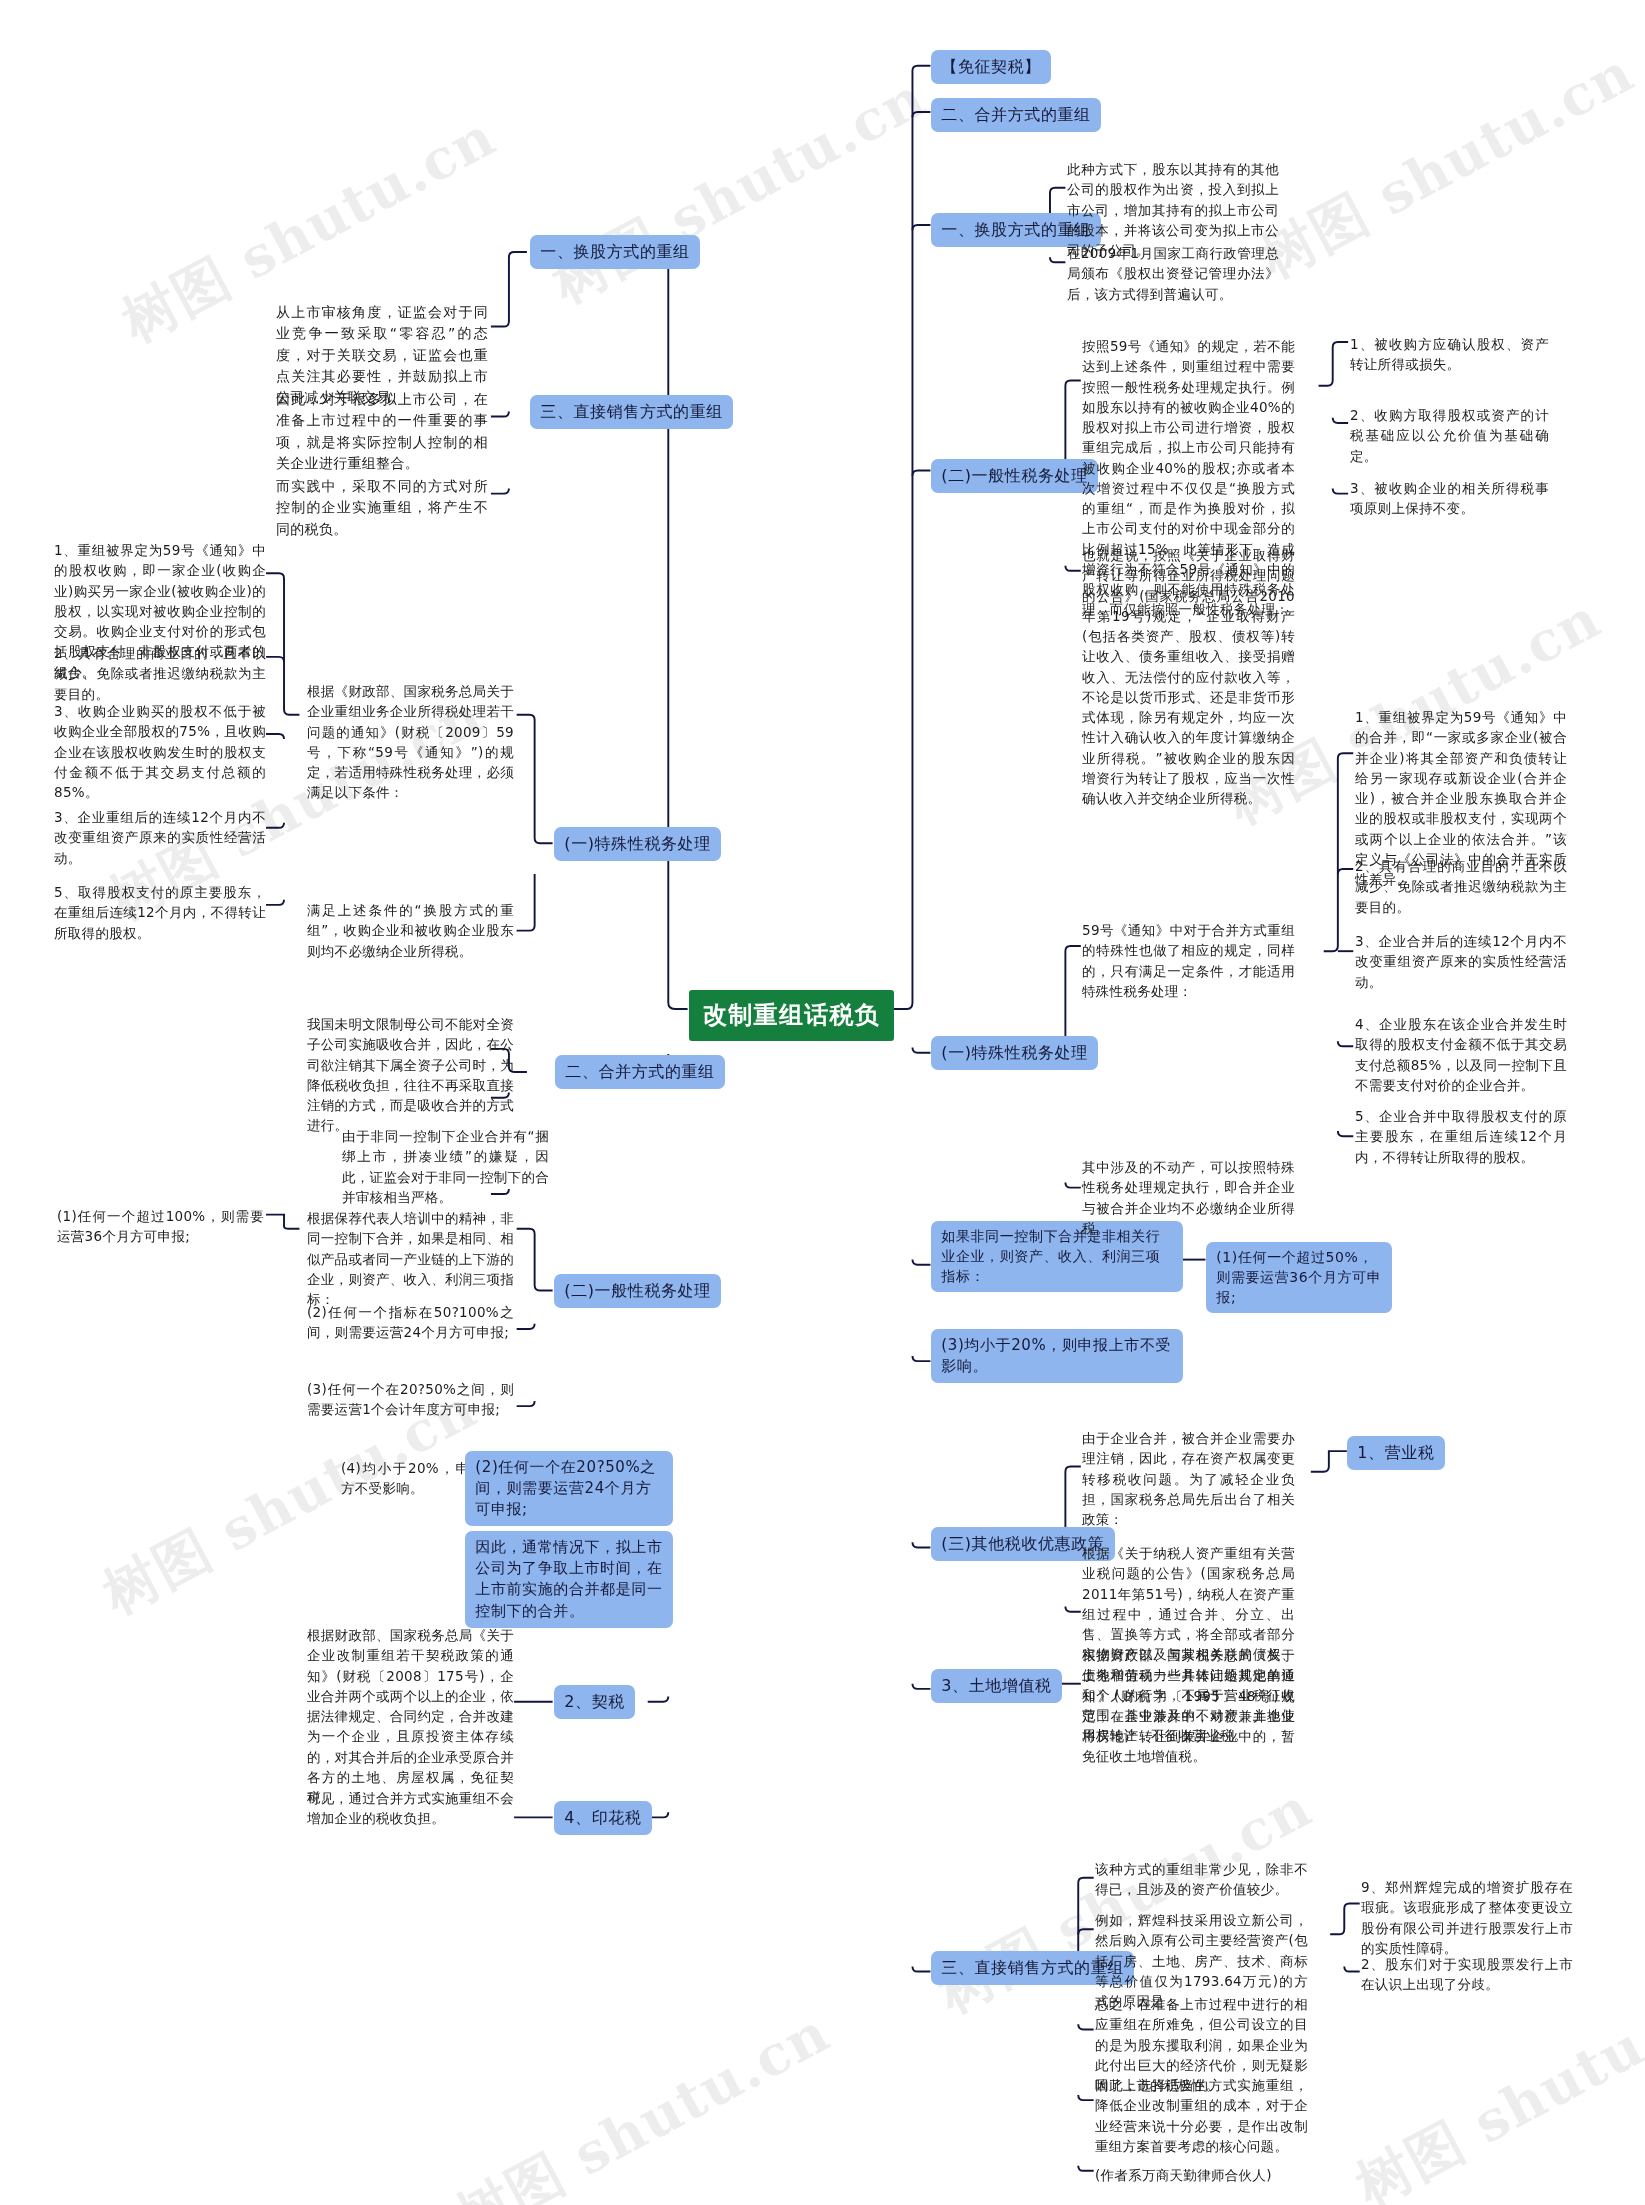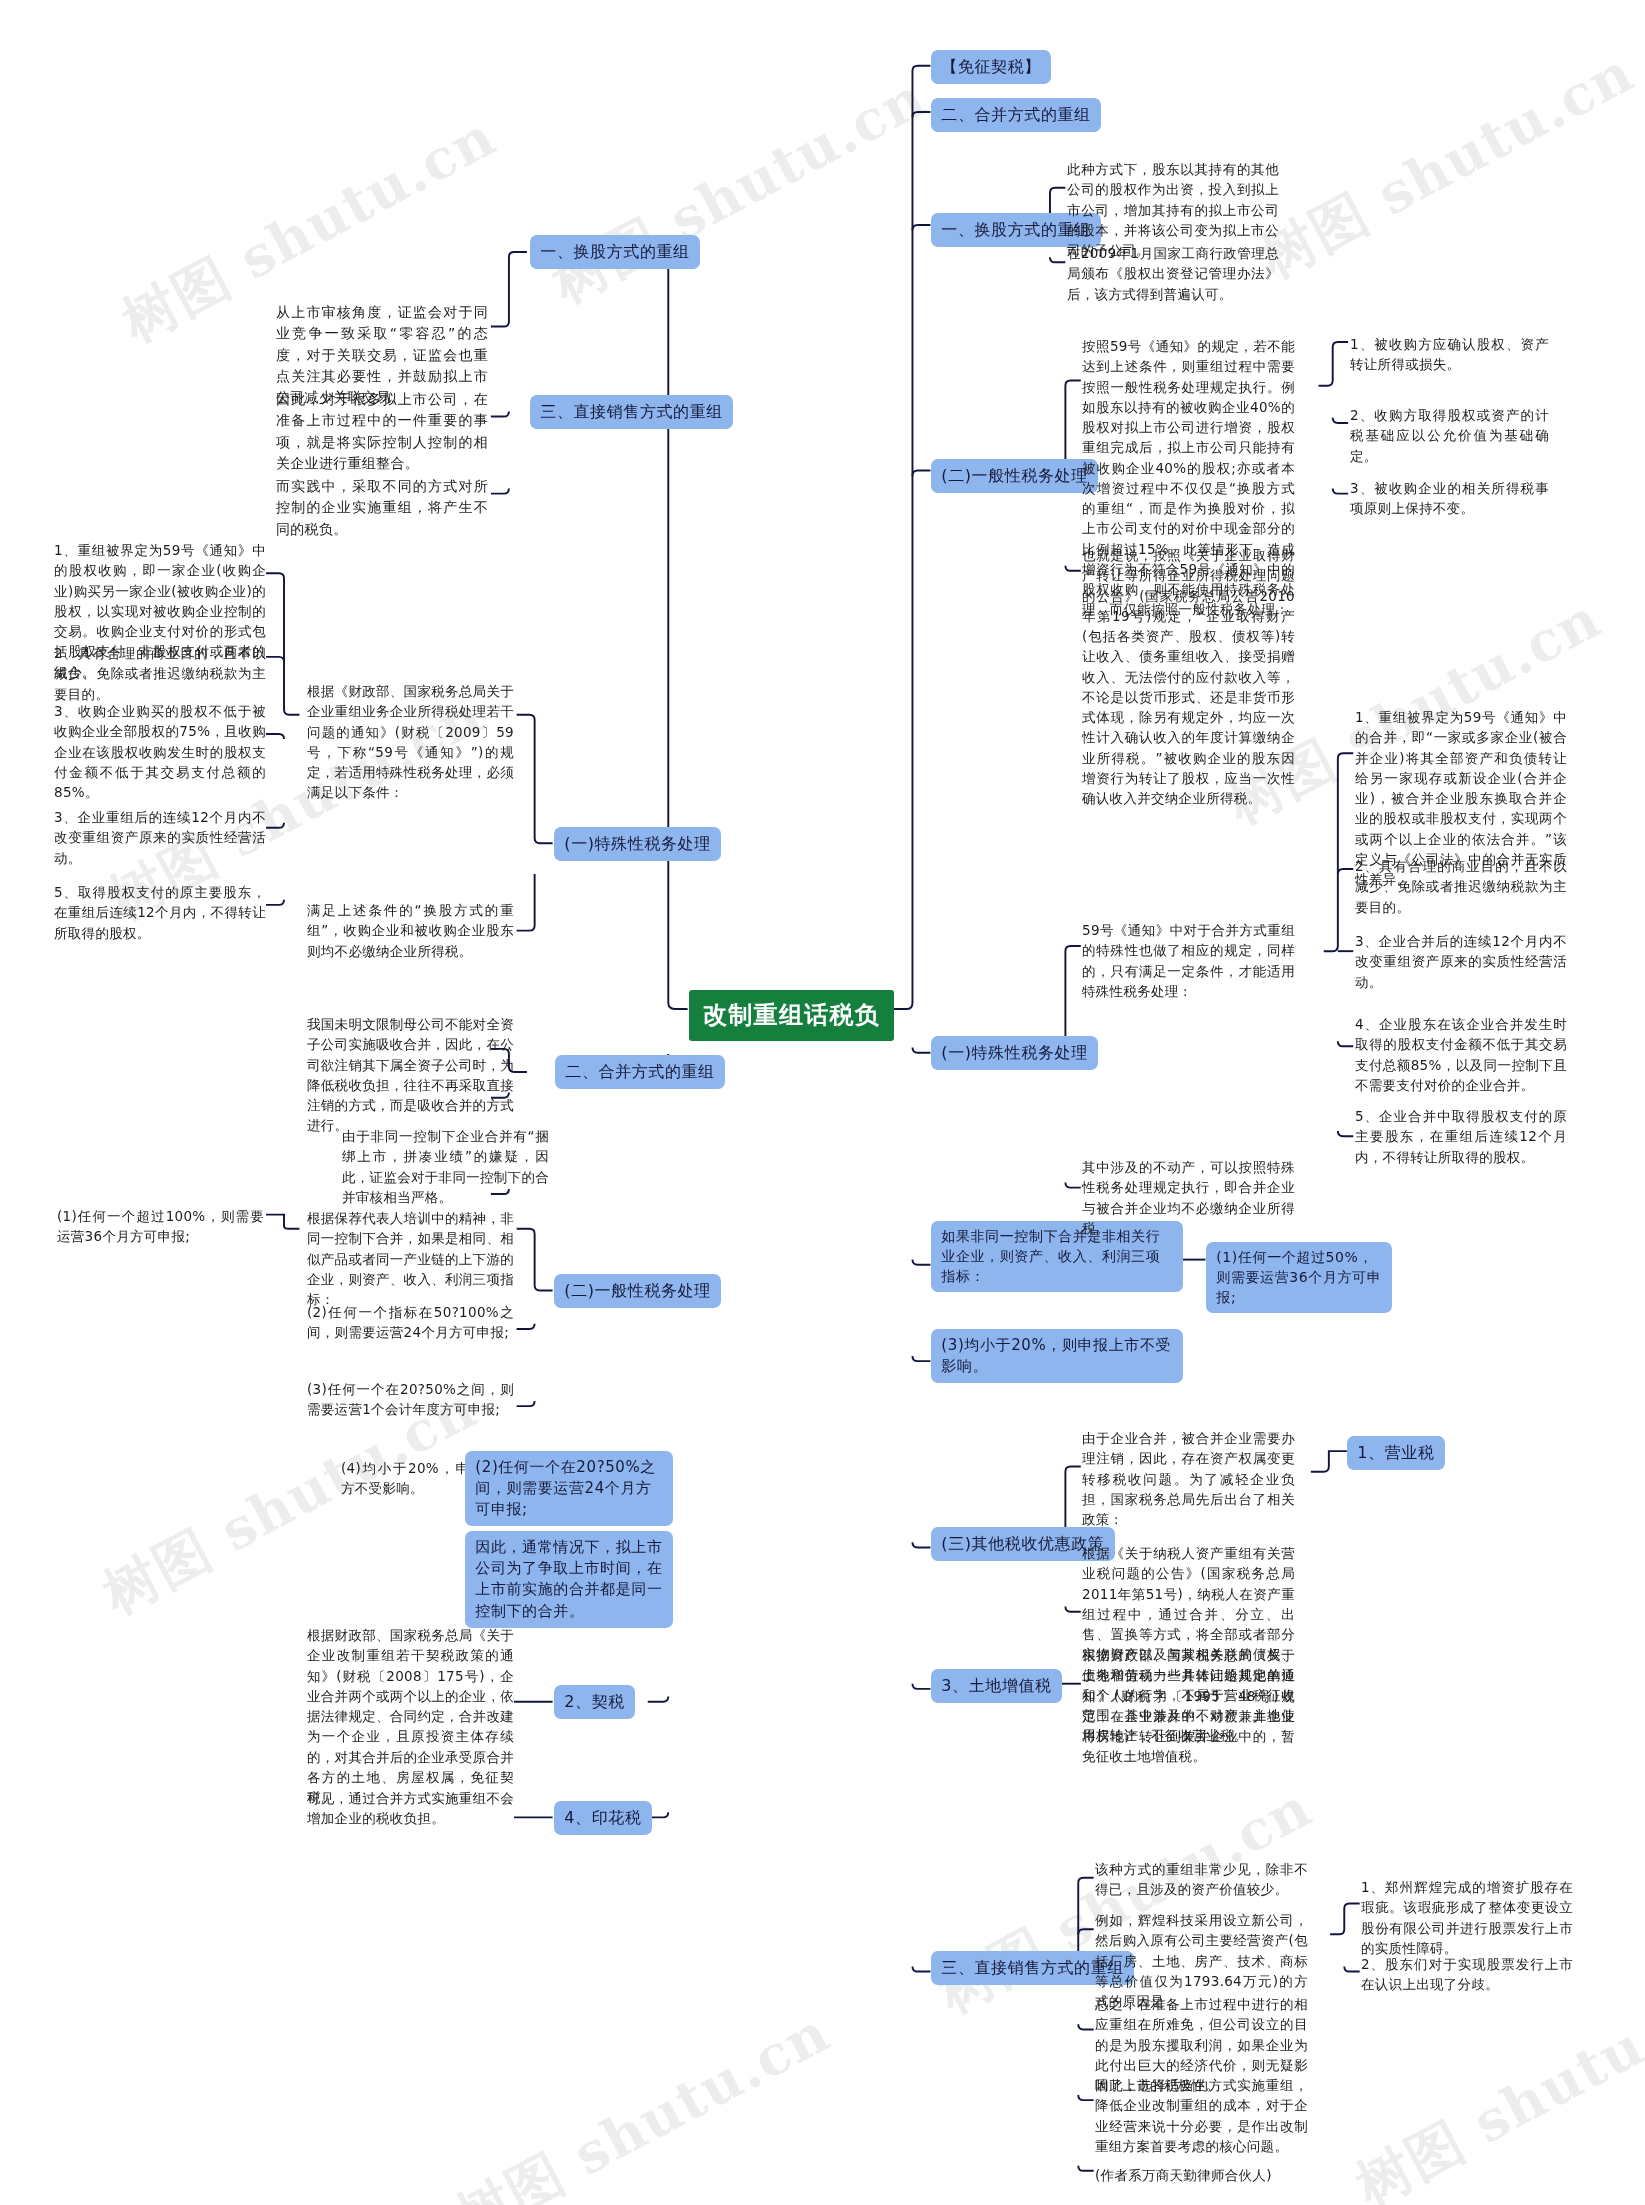--- a/index.html
+++ b/index.html
@@ -232,15 +232,15 @@
 <div class="txt sm" style="left:1082px;top:1428px;width:213px;">由于企业合并，被合并企业需要办理注销，因此，存在资产权属变更转移税收问题。为了减轻企业负担，国家税务总局先后出台了相关政策：</div>
 <div class="txt sm" style="left:1082px;top:1543px;width:213px;">根据《关于纳税人资产重组有关营业税问题的公告》(国家税务总局2011年第51号)，纳税人在资产重组过程中，通过合并、分立、出售、置换等方式，将全部或者部分实物资产以及与其相关联的债权、债务和劳动力一并转让给其他单位和个人的行为，不属于营业税征收范围，其中涉及的不动产、土地使用权转让，不征收营业税。</div>
 <div class="txt sm" style="left:1082px;top:1645px;width:213px;">根据财政部、国家税务总局《关于土地增值税一些具体问题规定的通知》(财税字〔1995〕48号)规定，在企业兼并中，对被兼并企业将房地产转让到兼并企业中的，暂免征收土地增值税。</div>
 
 <div class="txt sm" style="left:1095px;top:1859px;width:213px;">该种方式的重组非常少见，除非不得已，且涉及的资产价值较少。</div>
 <div class="txt sm" style="left:1095px;top:1910px;width:213px;">例如，辉煌科技采用设立新公司，然后购入原有公司主要经营资产(包括厂房、土地、房产、技术、商标等总价值仅为1793.64万元)的方式的原因是：</div>
 <div class="txt sm" style="left:1095px;top:1994px;width:213px;">总之，在准备上市过程中进行的相应重组在所难免，但公司设立的目的是为股东攫取利润，如果企业为此付出巨大的经济代价，则无疑影响了上市的积极性。</div>
 <div class="txt sm" style="left:1095px;top:2075px;width:213px;">因此，选择适当的方式实施重组，降低企业改制重组的成本，对于企业经营来说十分必要，是作出改制重组方案首要考虑的核心问题。</div>
 <div class="txt sm" style="left:1095px;top:2165px;width:213px;">(作者系万商天勤律师合伙人)</div>
 
-<div class="txt sm" style="left:1361px;top:1877px;width:212px;">1、郑州辉煌完成的增资扩股存在瑕疵。该瑕疵形成了整体变更设立股份有限公司并进行股票发行上市的实质性障碍。</div>
+<div class="txt sm" style="left:1361px;top:1877px;width:212px;">9、郑州辉煌完成的增资扩股存在瑕疵。该瑕疵形成了整体变更设立股份有限公司并进行股票发行上市的实质性障碍。</div>
 <div class="txt sm" style="left:1361px;top:1954px;width:212px;">2、股东们对于实现股票发行上市在认识上出现了分歧。</div>
 
 
 </body></html>

